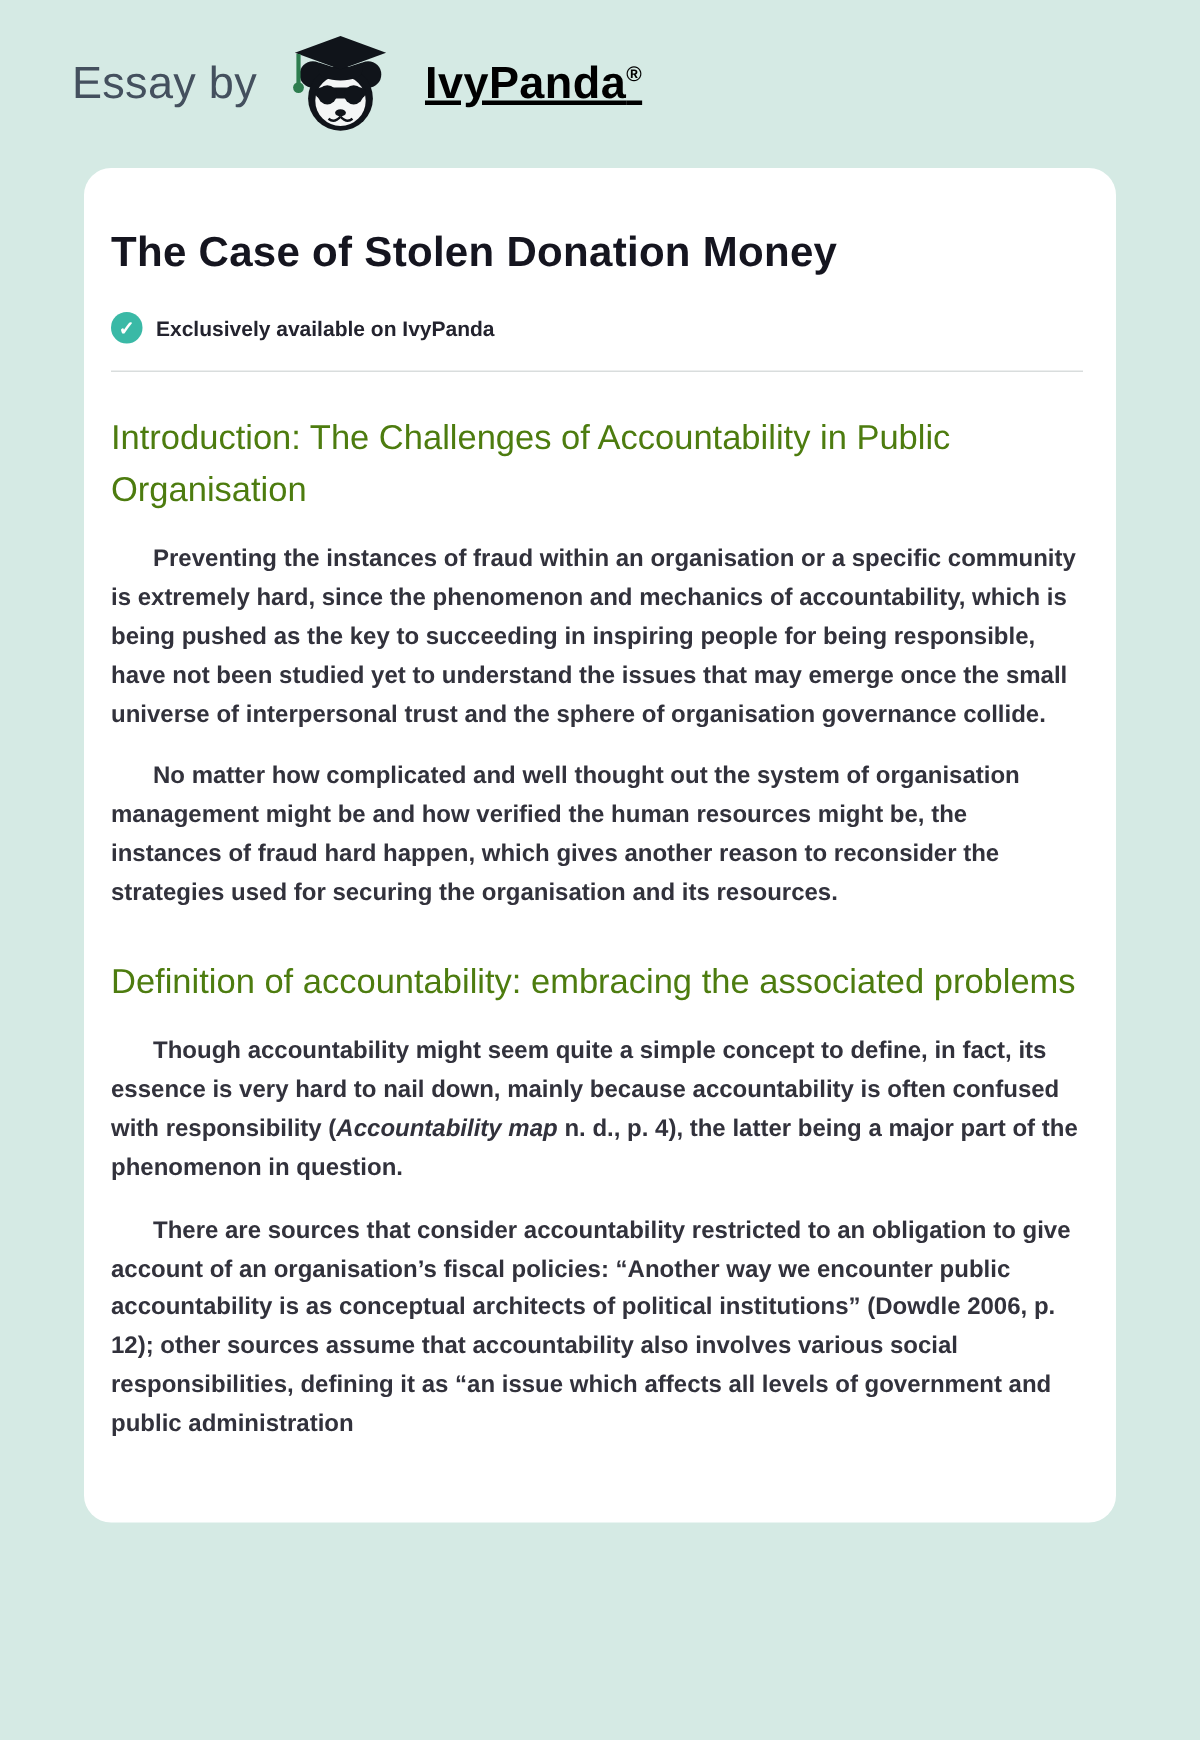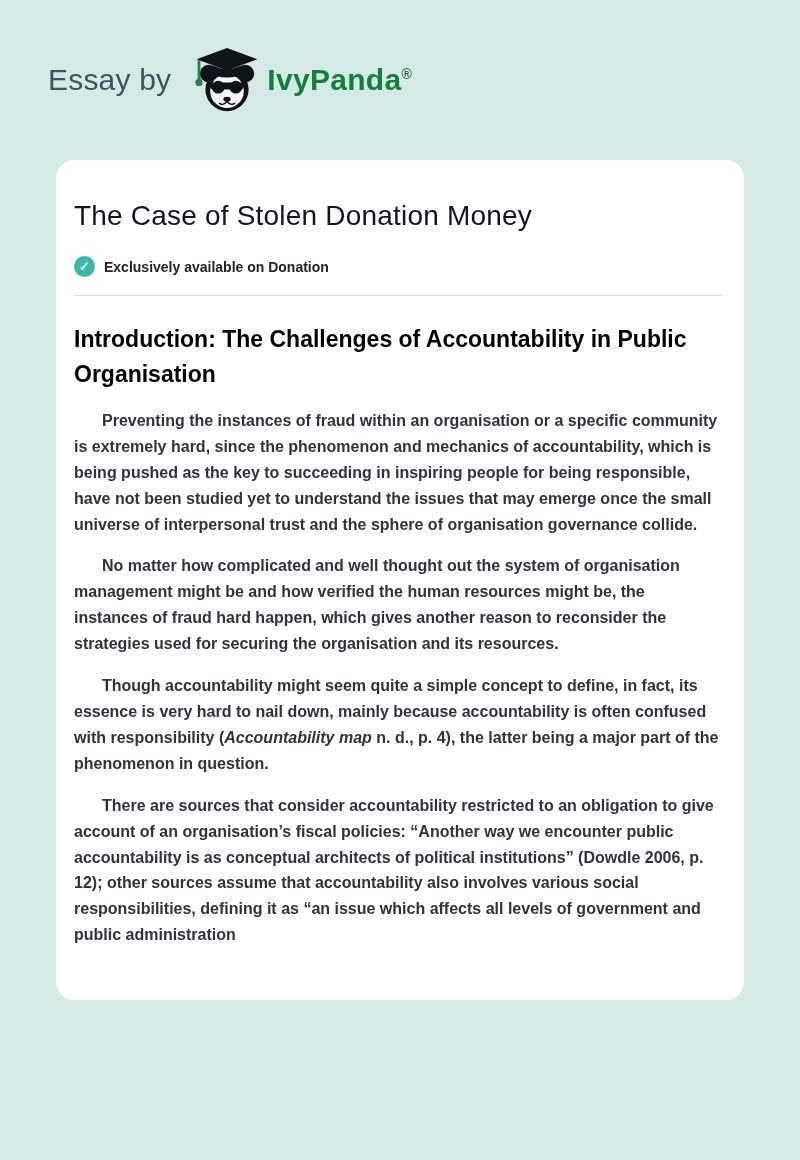--- a/index.html
+++ b/index.html
@@ -12,59 +12,60 @@
   }
   .page {
     width: 800px;
     min-height: 1160px;
     background: #d5eae4;
     padding-bottom: 58px;
   }
 
   
   .site-header {
-    height: 160px;
+    height: 112px;
     display: flex;
     align-items: center;
     padding-left: 48px;
   }
   .essay-by {
     font-size: 30px;
     color: #44505e;
     letter-spacing: 0.2px;
   }
   .logo-wrap {
     display: flex;
     align-items: center;
     margin-left: 16px;
   }
   .logo-svg { width: 80px; height: 76px; display: block; }
   .brand-name {
     font-size: 30px;
     font-weight: bold;
-    color: #15803d;
-    margin-left: 0;
+    color: #000000;
+    margin-left: 16px;
     letter-spacing: 0.3px;
+    text-decoration: underline;
   }
   .brand-name sup {
     font-size: 14px;
     font-weight: bold;
     vertical-align: super;
   }
 
   
   .card {
     background: #ffffff;
     margin: 0 56px;
     border-radius: 18px;
     padding: 40px 22px 52px 18px;
   }
   .article-title {
     font-size: 28px;
-    font-weight: normal;
+    font-weight: bold;
     color: #15151f;
     letter-spacing: 0.2px;
     margin-bottom: 24px;
   }
   .availability {
     display: flex;
     align-items: center;
     margin-bottom: 18px;
   }
   .check-circle {
@@ -86,22 +87,22 @@
     color: #23232e;
     margin-left: 9px;
   }
   .divider {
     border: none;
     border-top: 1px solid #d9dddd;
     margin: 0 0 26px 0;
   }
   .section-heading {
     font-size: 23px;
-    font-weight: bold;
-    color: #000000;
+    font-weight: normal;
+    color: #4d7c0f;
     line-height: 1.52;
     margin: 28px 0 16px 0;
   }
   .section-heading:first-of-type { margin-top: 0; }
   .body-p {
     font-size: 16px;
     line-height: 1.62;
     color: #32323c;
     text-indent: 28px;
     margin-bottom: 16px;
@@ -144,30 +145,31 @@
       <span class="brand-name"><span>IvyPanda</span><sup>®</sup></span>
     </span>
   </header>
 
   <main class="card">
 
     <h1 class="article-title">The Case of Stolen Donation Money</h1>
 
     <div class="availability">
       <span class="check-circle">✓</span>
-      <span class="availability-label">Exclusively available on Donation</span>
+      <span class="availability-label">Exclusively available on IvyPanda</span>
     </div>
 
     <hr class="divider">
 
     <h2 class="section-heading">Introduction: The Challenges of Accountability in Public Organisation</h2>
 
     <p class="body-p">Preventing the instances of fraud within an organisation or a specific community is extremely hard, since the phenomenon and mechanics of accountability, which is being pushed as the key to succeeding in inspiring people for being responsible, have not been studied yet to understand the issues that may emerge once the small universe of interpersonal trust and the sphere of organisation governance collide.</p>
     <p class="body-p">No matter how complicated and well thought out the system of organisation management might be and how verified the human resources might be, the instances of fraud hard happen, which gives another reason to reconsider the strategies used for securing the organisation and its resources.</p>
 
+    <h2 class="section-heading">Definition of accountability: embracing the associated problems</h2>
 
     <p class="body-p"><span>Though accountability might seem quite a simple concept to define, in fact, its essence is very hard to nail down, mainly because accountability is often confused with responsibility (</span><span class="italic">Accountability map</span><span> n. d., p. 4), the latter being a major part of the phenomenon in question.</span></p>
 
     <p class="body-p">There are sources that consider accountability restricted to an obligation to give account of an organisation’s fiscal policies: “Another way we encounter public accountability is as conceptual architects of political institutions” (Dowdle 2006, p. 12); other sources assume that accountability also involves various social responsibilities, defining it as “an issue which affects all levels of government and public administration</p>
 
   </main>
 
 </div>
 
 </body></html>

